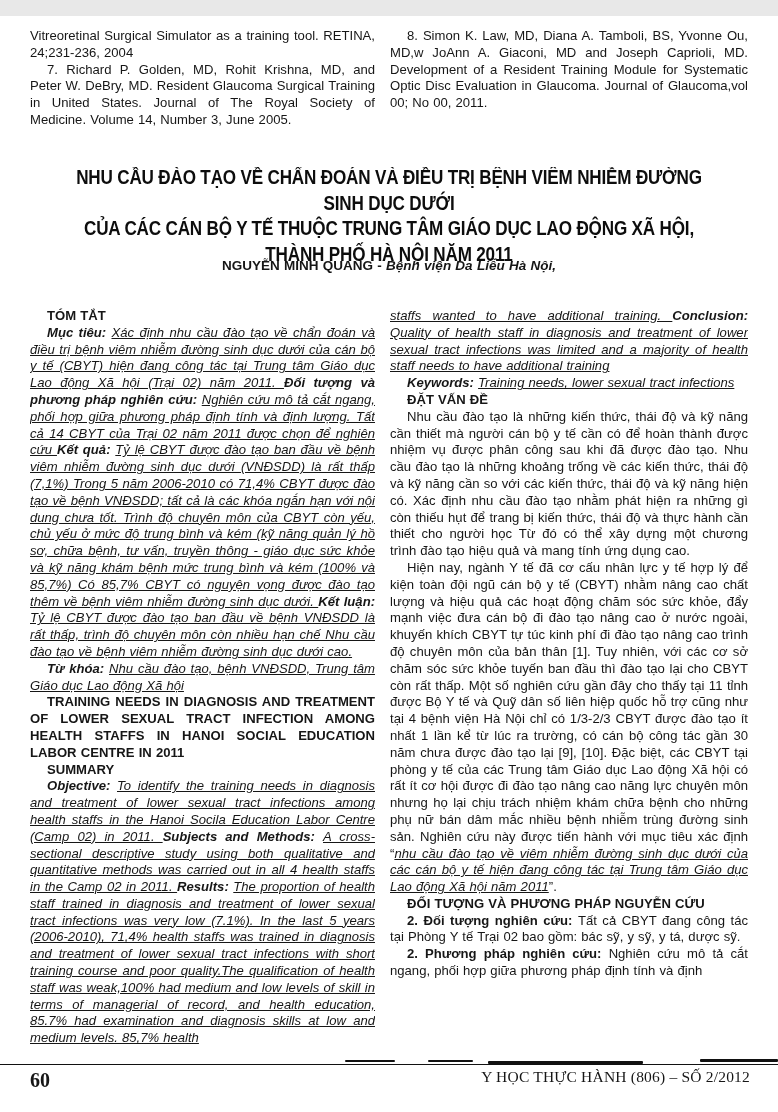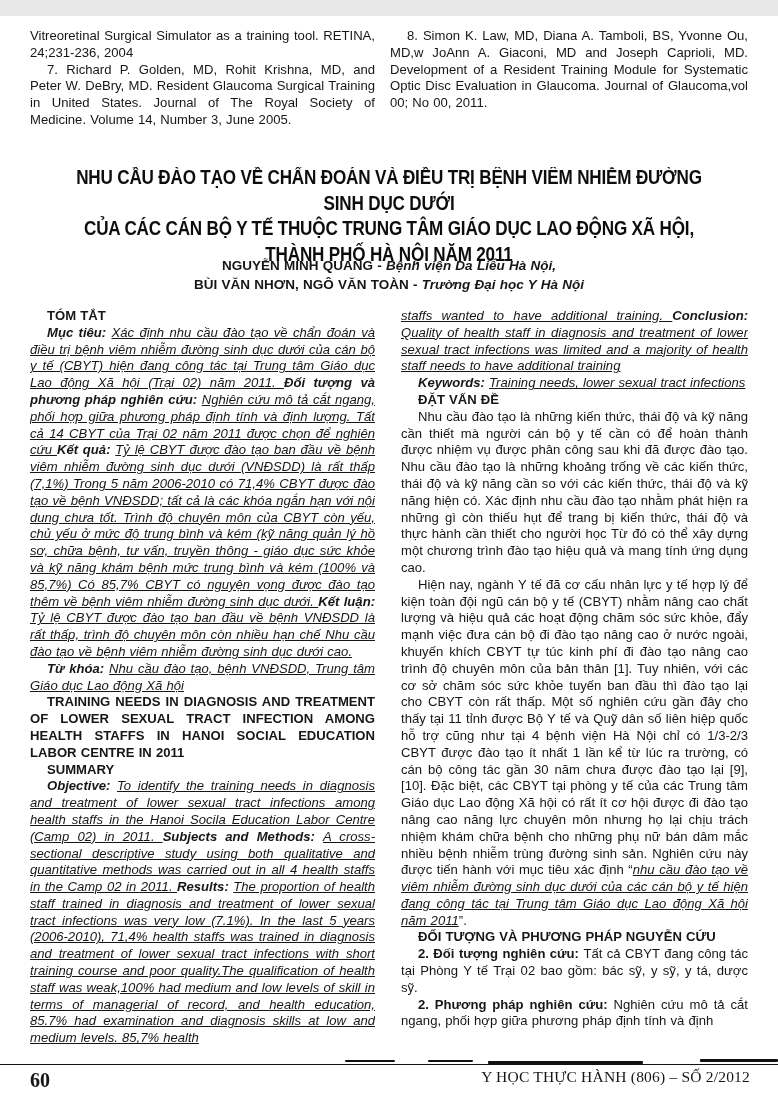--- a/index.html
+++ b/index.html
@@ -21,21 +21,21 @@
   .title-line {
     text-align:center; font-weight:bold; font-size:19px; line-height:25px;
     letter-spacing:-0.2px; color:#0d0d0d;
   }
 
   
   .authors { top:240px; text-align:right; }
   .authors p.blk { text-align:center; text-indent:0; font-size:13.5px; line-height:19px; }
 
   
-  .body-cols { top:292px; display:flex; gap:26px; height:750px; overflow:hidden; }
+  .body-cols { top:292px; display:flex; gap:15px; height:750px; overflow:hidden; }
   .body-cols .col { width:345px; overflow:hidden; }
   .body-cols .col.right { flex:1; }
 
   p.blk {
     margin:0; font-size:13.1px; line-height:16.8px;
     text-align:justify; text-indent:17px; word-spacing:0.5px;
   }
   p.blk.noindent { text-indent:0; }
   .run-r { font-style:normal; font-weight:normal; }
   .run-i { font-style:italic;text-decoration:underline; }
@@ -75,21 +75,20 @@
   </div>
 
   <div class="content-abs title-block">
     <div class="title-line">NHU CẦU ĐÀO TẠO VỀ CHẨN ĐOÁN VÀ ĐIỀU TRỊ BỆNH VIÊM NHIỄM ĐƯỜNG SINH DỤC DƯỚI</div>
     <div class="title-line">CỦA CÁC CÁN BỘ Y TẾ THUỘC TRUNG TÂM GIÁO DỤC LAO ĐỘNG XÃ HỘI,</div>
     <div class="title-line">THÀNH PHỐ HÀ NỘI NĂM 2011</div>
   </div>
 
   <div class="content-abs authors">
       <p class="blk p"><span class="run-b">NGUYỄN MINH QUANG - </span><span class="run-bi">Bệnh viện Da Liễu Hà Nội,</span></p>
-      <p class="blk p"><span class="run-b">BÙI VĂN NHƠN, NGÔ VĂN TOÀN - </span><span class="run-bi">Trường Đại học Y Hà Nội</span></p>
     </div>
 
   <div class="content-abs body-cols">
     <div class="col left">
         <p class="blk h"><span class="run-b">TÓM TẮT</span></p>
         <p class="blk p"><span class="run-bi">Mục tiêu: </span><span class="run-i">Xác định nhu cầu đào tạo về chẩn đoán và điều trị bệnh viêm nhiễm đường sinh dục dưới của cán bộ y tế (CBYT) hiện đang công tác tại Trung tâm Giáo dục Lao động Xã hội (Trại 02) năm 2011. </span><span class="run-bi">Đối tượng và phương pháp nghiên cứu: </span><span class="run-i">Nghiên cứu mô tả cắt ngang, phối hợp giữa phương pháp định tính và định lượng. Tất cả 14 CBYT của Trại 02 năm 2011 được chọn để nghiên cứu </span><span class="run-bi">Kết quả: </span><span class="run-i">Tỷ lệ CBYT được đào tạo ban đầu về bệnh viêm nhiễm đường sinh dục dưới (VNĐSDD) là rất thấp (7,1%) Trong 5 năm 2006-2010 có 71,4% CBYT được đào tạo về bệnh VNĐSDD; tất cả là các khóa ngắn hạn với nội dung chưa tốt. Trình độ chuyên môn của CBYT còn yếu, chủ yếu ở mức độ trung bình và kém (kỹ năng quản lý hồ sơ, chữa bệnh, tư vấn, truyền thông - giáo dục sức khỏe và kỹ năng khám bệnh mức trung bình và kém (100% và 85,7%) Có 85,7% CBYT có nguyện vọng được đào tạo thêm về bệnh viêm nhiễm đường sinh dục dưới. </span><span class="run-bi">Kết luận: </span><span class="run-i">Tỷ lệ CBYT được đào tạo ban đầu về bệnh VNĐSDD là rất thấp, trình độ chuyên môn còn nhiều hạn chế Nhu cầu đào tạo về bệnh viêm nhiễm đường sinh dục dưới cao.</span></p>
         <p class="blk p"><span class="run-bi">Từ khóa: </span><span class="run-i">Nhu cầu đào tạo, bệnh VNĐSDD, Trung tâm Giáo dục Lao động Xã hội</span></p>
         <p class="blk p"><span class="run-b">TRAINING NEEDS IN DIAGNOSIS AND TREATMENT OF LOWER SEXUAL TRACT INFECTION AMONG HEALTH STAFFS IN HANOI SOCIAL EDUCATION LABOR CENTRE IN 2011</span></p>
         <p class="blk h"><span class="run-b">SUMMARY</span></p>
         <p class="blk p"><span class="run-bi">Objective: </span><span class="run-i">To identify the training needs in diagnosis and treatment of lower sexual tract infections among health staffs in the Hanoi Socila Education Labor Centre (Camp 02) in 2011. </span><span class="run-bi">Subjects and Methods: </span><span class="run-i">A cross-sectional descriptive study using both qualitative and quantitative methods was carried out in all 4 health staffs in the Camp 02 in 2011. </span><span class="run-bi">Results: </span><span class="run-i">The proportion of health staff trained in diagnosis and treatment of lower sexual tract infections was very low (7.1%). In the last 5 years (2006-2010), 71,4% health staffs was trained in diagnosis and treatment of lower sexual tract infections with short training course and poor quality.The qualification of health staff was weak,100% had medium and low levels of skill in terms of managerial of record, and health education, 85.7% had examination and diagnosis skills at low and medium levels. 85,7% health</span></p>

